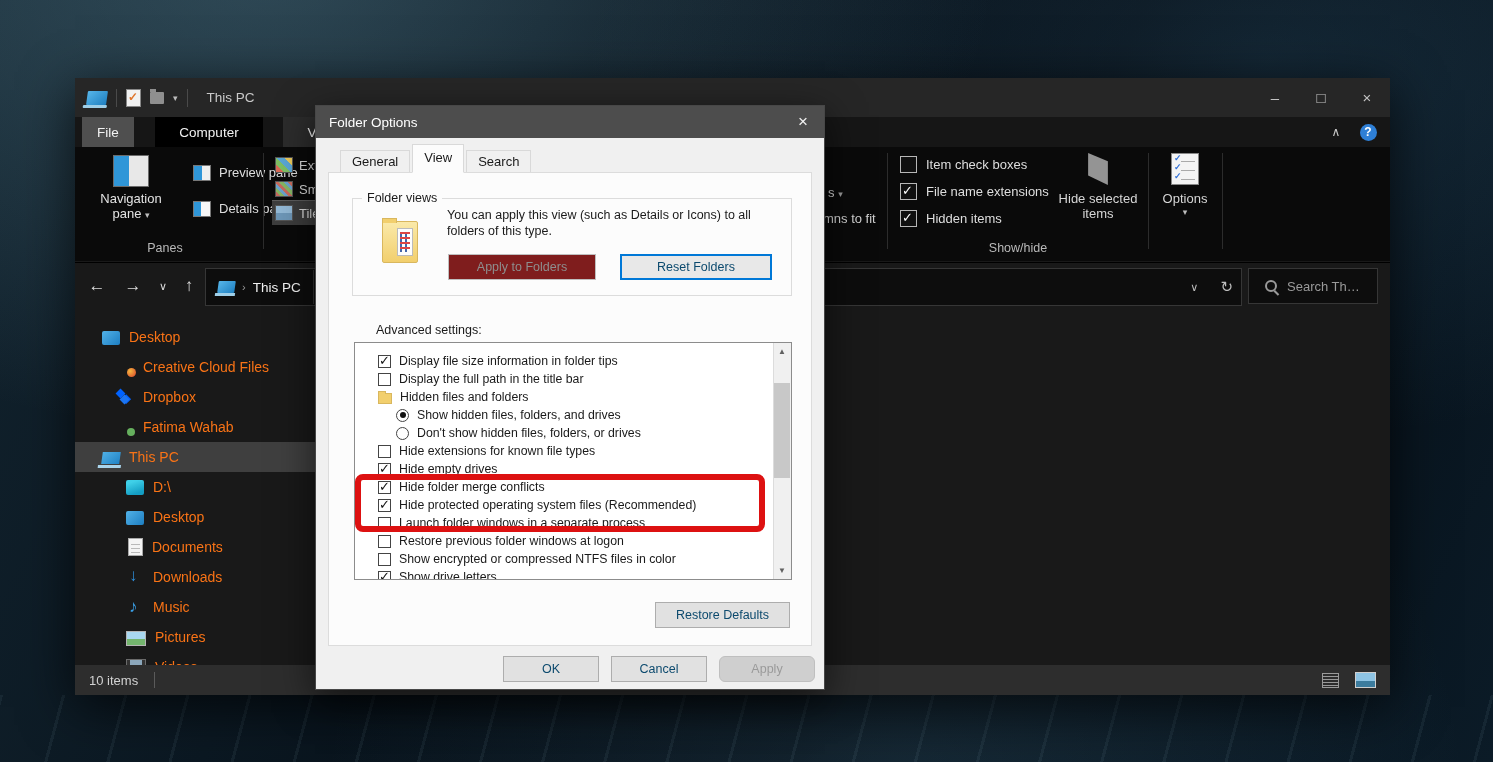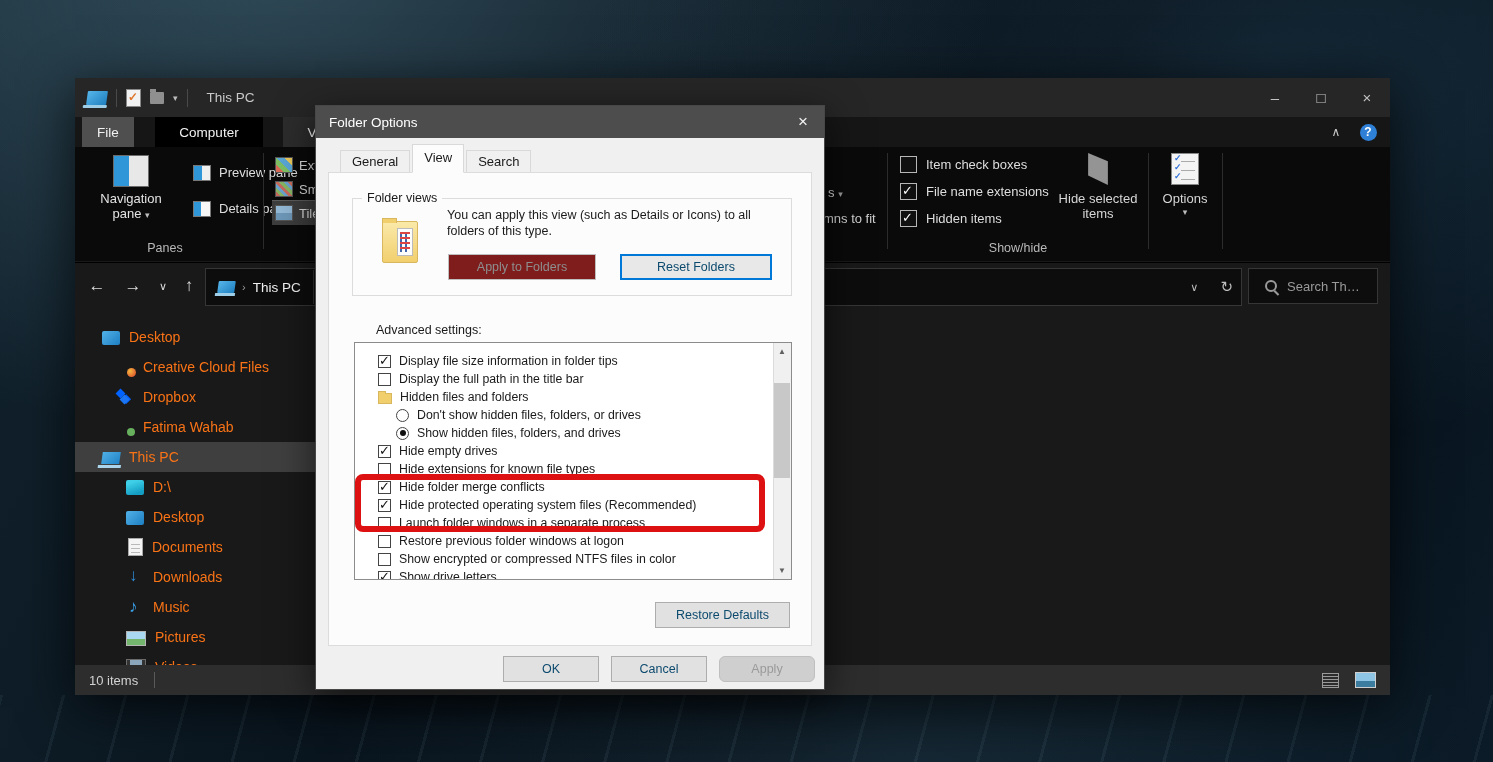--- a/index.html
+++ b/index.html
@@ -393,38 +393,38 @@
           <div class="adv-row" data-type="checkbox">
             <span class="ctl"></span>
             <span>Display the full path in the title bar</span>
           </div>
 
           <div class="adv-row" data-type="folder">
             <span class="ctl"></span>
             <span>Hidden files and folders</span>
           </div>
 
+          <div class="adv-row checked" data-type="radio">
+            <span class="ctl"></span>
+            <span>Show hidden files, folders, and drives</span>
+          </div>
+
           <div class="adv-row" data-type="radio">
             <span class="ctl"></span>
             <span>Don't show hidden files, folders, or drives</span>
           </div>
 
-          <div class="adv-row checked" data-type="radio">
-            <span class="ctl"></span>
-            <span>Show hidden files, folders, and drives</span>
+          <div class="adv-row" data-type="checkbox">
+            <span class="ctl"></span>
+            <span>Hide extensions for known file types</span>
           </div>
 
           <div class="adv-row checked" data-type="checkbox">
             <span class="ctl"></span>
             <span>Hide empty drives</span>
-          </div>
-
-          <div class="adv-row" data-type="checkbox">
-            <span class="ctl"></span>
-            <span>Hide extensions for known file types</span>
           </div>
 
           <div class="adv-row checked" data-type="checkbox">
             <span class="ctl"></span>
             <span>Hide folder merge conflicts</span>
           </div>
 
           <div class="adv-row checked" data-type="checkbox">
             <span class="ctl"></span>
             <span>Hide protected operating system files (Recommended)</span>

